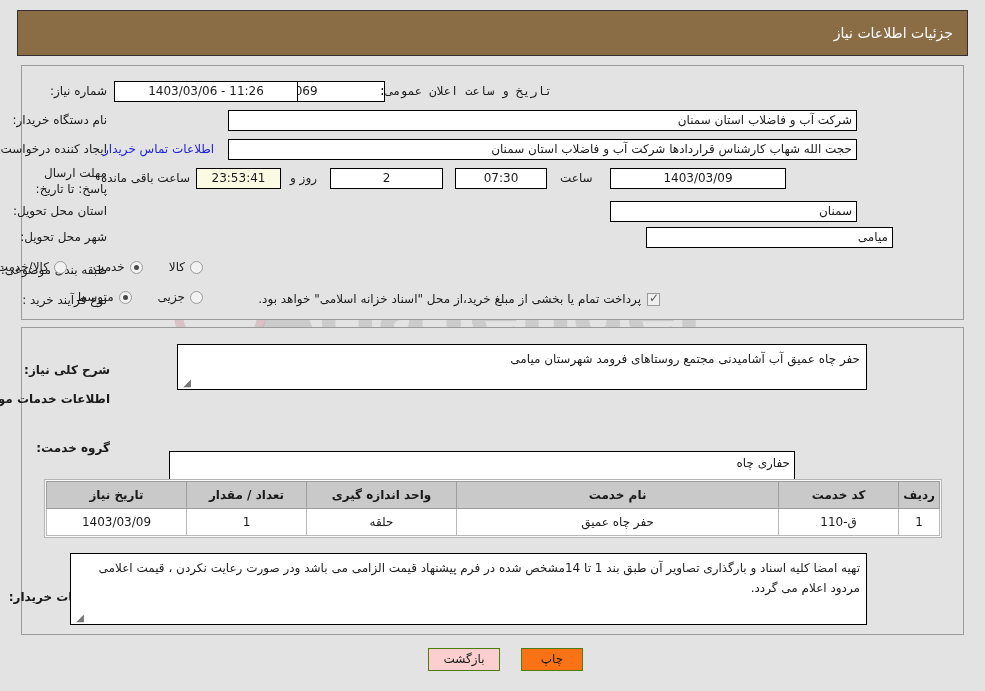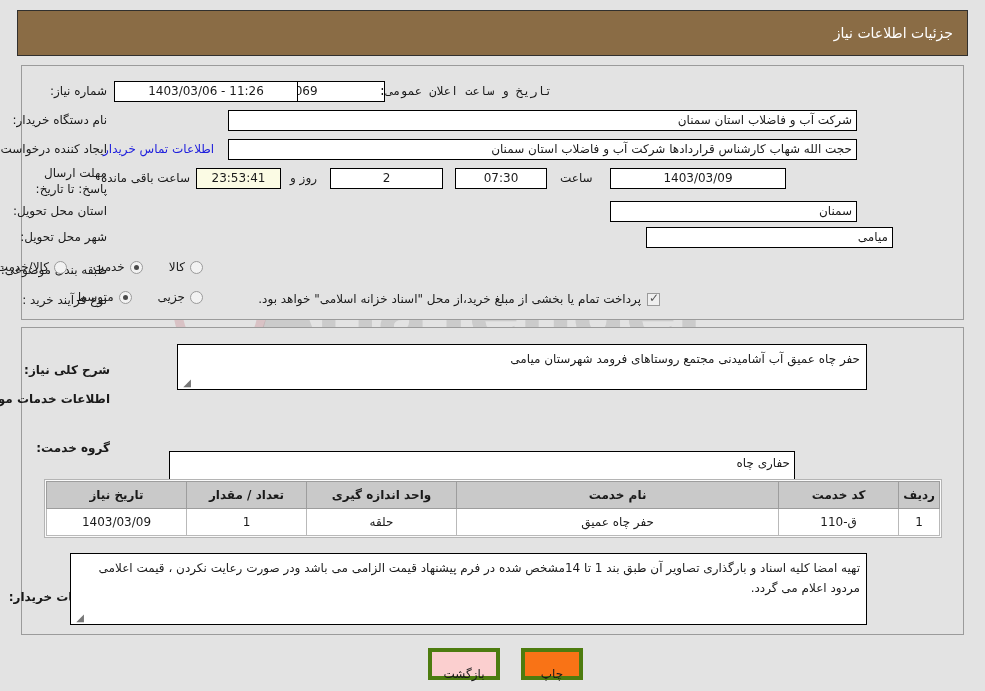--- a/index.html
+++ b/index.html
@@ -235,29 +235,29 @@
     text-align: center;
     padding: 0 4px;
     color: #1a1a1a;
   }
 
   
   .btn {
     position: absolute;
     height: 23px;
     min-width: 62px;
-    border: 4px solid #4d7c0f;
+    border: 1px solid #4d7c0f;
     font-size: 12px;
     font-family: "DejaVu Sans", "Liberation Sans", sans-serif;
     color: #1a1a1a;
     cursor: pointer;
     z-index: 14;
     line-height: 21px;
     text-align: center;
-    padding: 12px 8px;
+    padding: 0 8px;
   }
   #btn-print  { left: 521px; top: 648px; background: #f97316; }
   #btn-back   { left: 428px; top: 648px; background: #fad2d2; width: 72px; background: #fbcfcf; }
 
   
   .sec-head {
     position: absolute;
     font-size: 12px;
     font-weight: bold;
     color: #1a1a1a;

